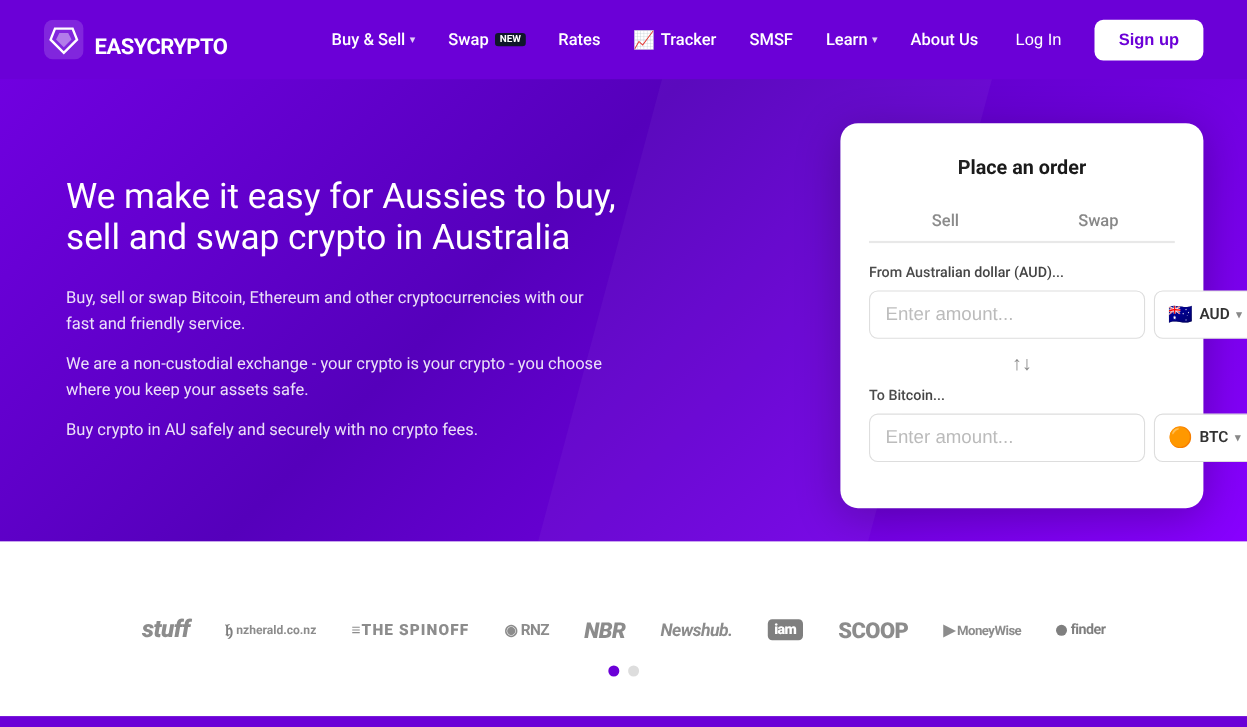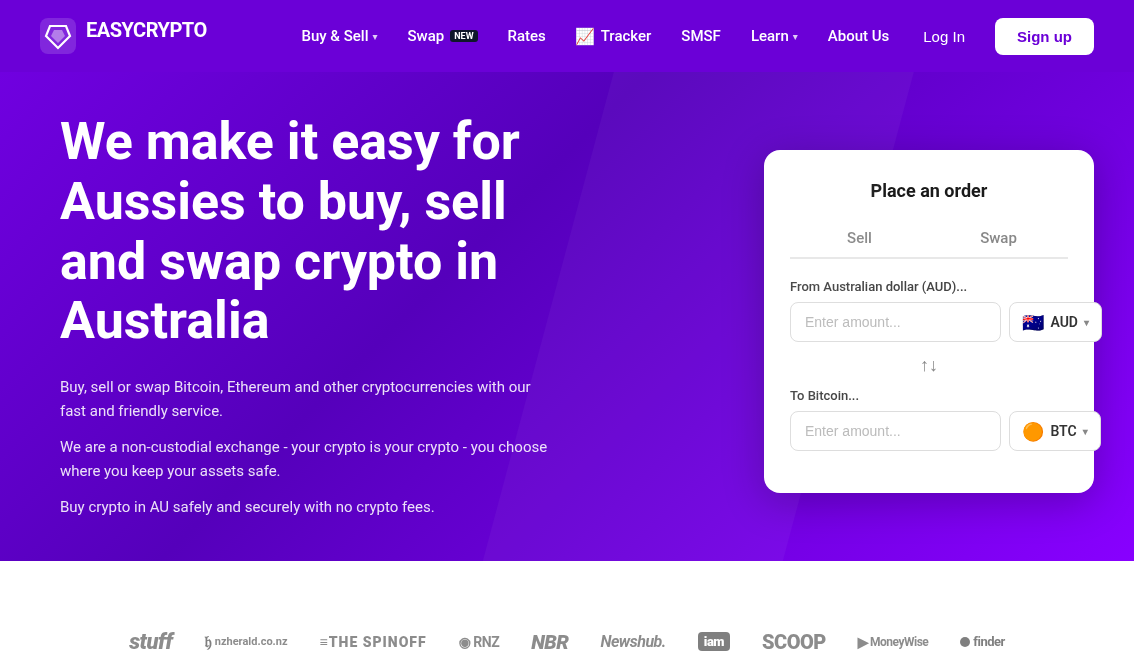--- a/index.html
+++ b/index.html
@@ -19,21 +19,21 @@
       justify-content: space-between;
       padding: 0 40px;
       height: 72px;
       background: transparent;
       position: relative;
       z-index: 10;
     }
 
     .logo {
       display: flex;
-      align-items: flex-start;
+      align-items: flex-end;
       gap: 10px;
       text-decoration: none;
     }
 
     .logo-icon {
       width: 36px;
       height: 36px;
     }
 
     .logo-text {
@@ -138,22 +138,22 @@
       pointer-events: none;
     }
 
     .hero-left {
       flex: 1;
       max-width: 540px;
       padding-right: 40px;
     }
 
     .hero-title {
-      font-size: 52px;
-      font-weight: 700;
+      font-size: 32px;
+      font-weight: 400;
       line-height: 1.15;
       margin-bottom: 24px;
       color: #fff;
     }
 
     .hero-body {
       font-size: 15px;
       line-height: 1.6;
       color: rgba(255,255,255,0.88);
       margin-bottom: 12px;
@@ -216,21 +216,21 @@
       display: flex;
       gap: 8px;
       margin-bottom: 12px;
     }
 
     .order-input {
       flex: 1;
       padding: 11px 14px;
       border: 1.5px solid #ddd;
       border-radius: 8px;
-      font-size: 14px;
+      font-size: 17px;
       color: #333;
       outline: none;
     }
 
     .order-input::placeholder { color: #bbb; }
 
     .currency-select {
       display: flex;
       align-items: center;
       gap: 6px;

